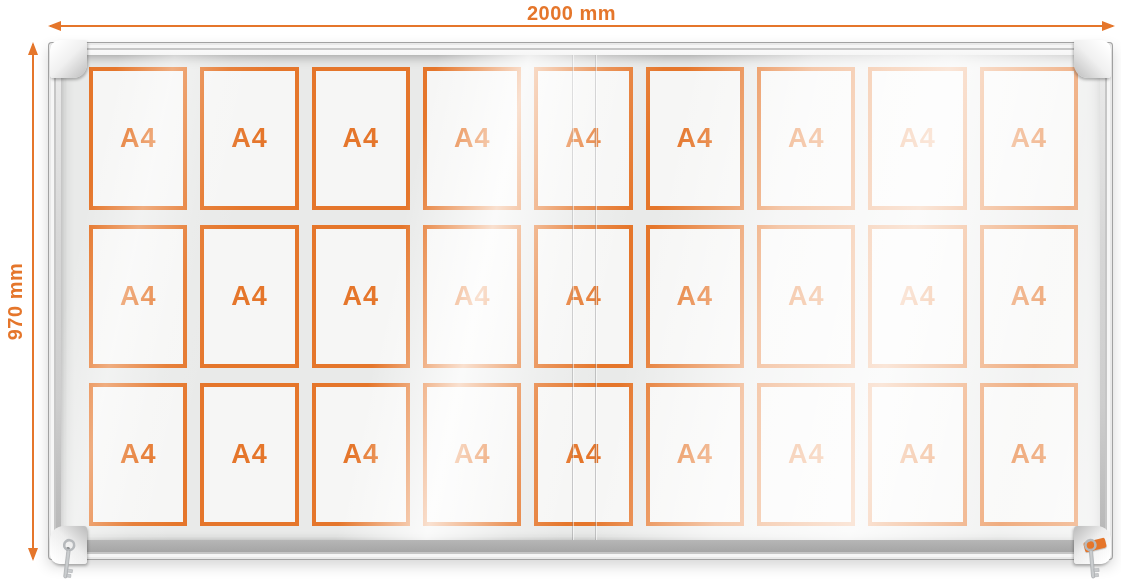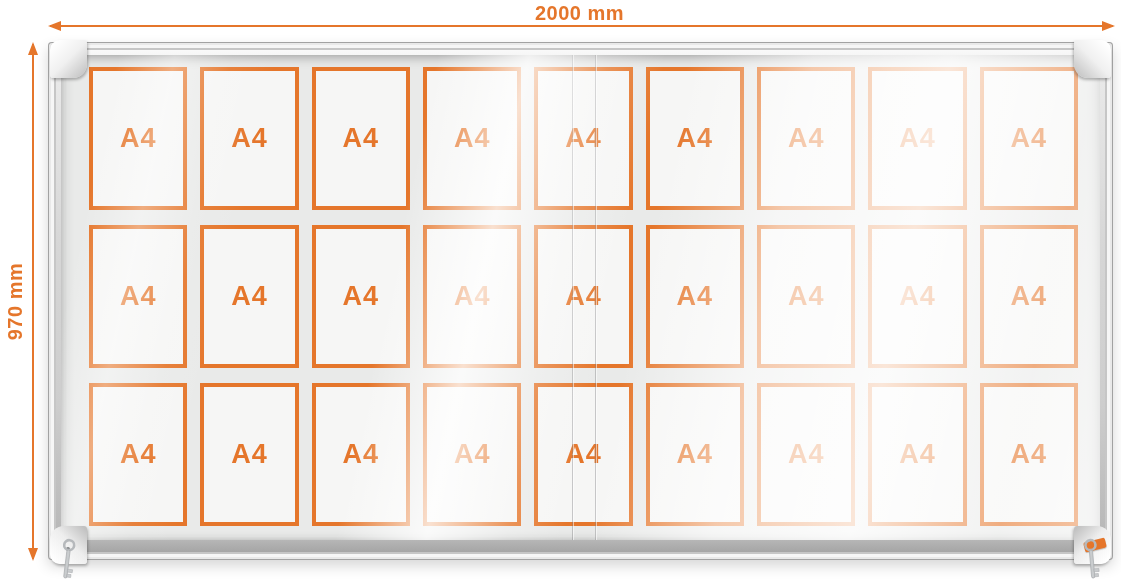--- a/index.html
+++ b/index.html
@@ -8,21 +8,21 @@
   }
   *{margin:0;padding:0;box-sizing:border-box;}
   html,body{background:#ffffff;}
   body{
     width:1121px;height:586px;position:relative;overflow:hidden;
     font-family:"Liberation Sans", sans-serif;
   }
 
   
   .dim-top-label{
-    position:absolute;left:48px;top:2px;width:1063px;
+    position:absolute;left:40px;top:2px;width:1063px;
     text-align:center;font-weight:bold;font-size:20px;color:var(--accent);
     letter-spacing:.5px;
   }
   .dim-top-line{
     position:absolute;left:50px;top:25px;width:1063px;height:2px;
     background:var(--accent);
   }
   .dim-left-line{
     position:absolute;left:32px;top:44px;width:2px;height:515px;
     background:var(--accent);

